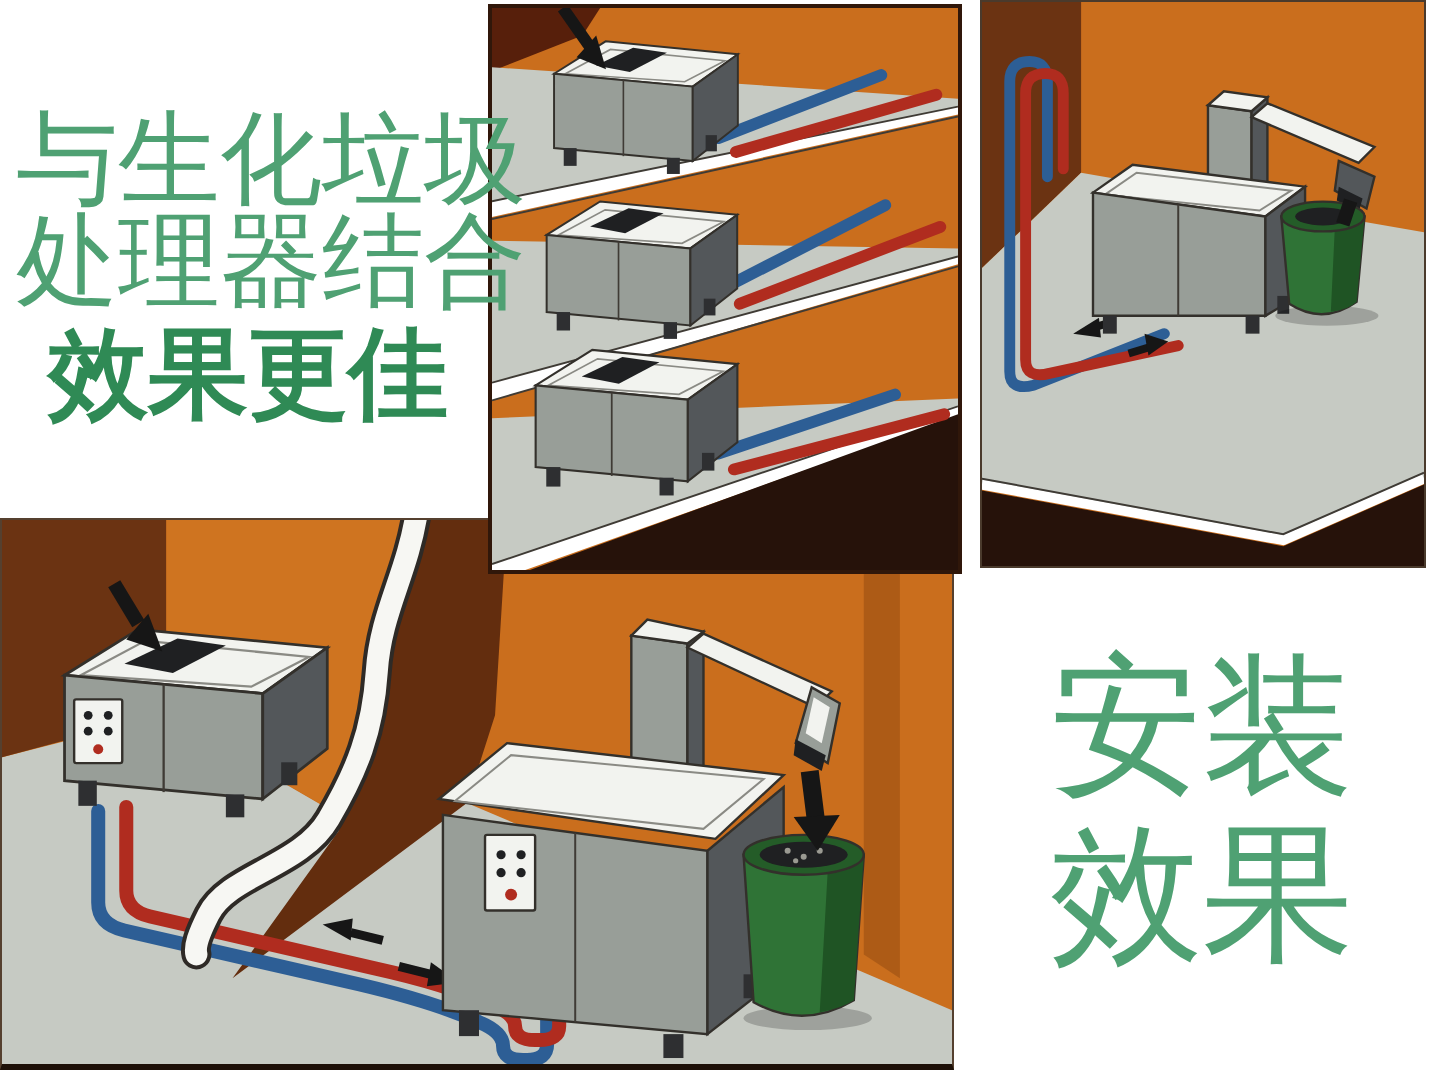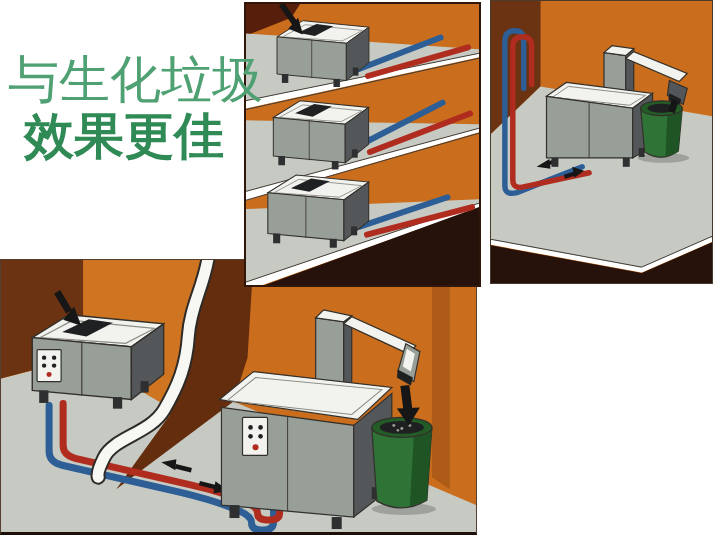--- a/index.html
+++ b/index.html
@@ -63,20 +63,21 @@
         <polygon class="f-side s-dk" points="94,34 122,14 122,58 94,80"></polygon>
         <rect class="f-leg" x="14" y="72" width="8" height="11"></rect>
         <rect class="f-leg" x="78" y="78" width="8" height="10"></rect>
         <rect class="f-leg" x="102" y="64" width="7" height="10"></rect>
       </g>
     </defs>
   </svg>
 
   <div class="caption-left">
     <div class="cl-thin">与生化垃圾</div>
+    <div class="cl-thin">处理器结合</div>
     <div class="cl-bold">效果更佳</div>
   </div>
 
   <figure class="panel panel-mid">
     <svg viewBox="0 0 237 285" preserveAspectRatio="none" role="img">
       <rect class="f-orange" x="0" y="0" width="237" height="285"></rect>
       <polygon class="f-maroon" points="0,0 55,0 46,14 0,32"></polygon>
 
       <g>
         <polygon class="f-floor" points="0,30 237,46 237,50 0,98"></polygon>
@@ -245,14 +246,18 @@
         <circle cx="408" cy="166" r="1.5" fill="#9a9a92"></circle>
           <circle cx="396" cy="171" r="1.3" fill="#9a9a92"></circle>
         <g>
           <line class="blackline" x1="403" y1="126" x2="406" y2="150" stroke-width="9"></line>
           <polygon class="blackfill" points="407,166 395,149 418,148"></polygon>
         </g>
       </g>
     </svg>
   </figure>
 
+  <div class="caption-right">
+    <div>安装</div>
+    <div>效果</div>
+  </div>
 
 </div>
 
 </body></html>

